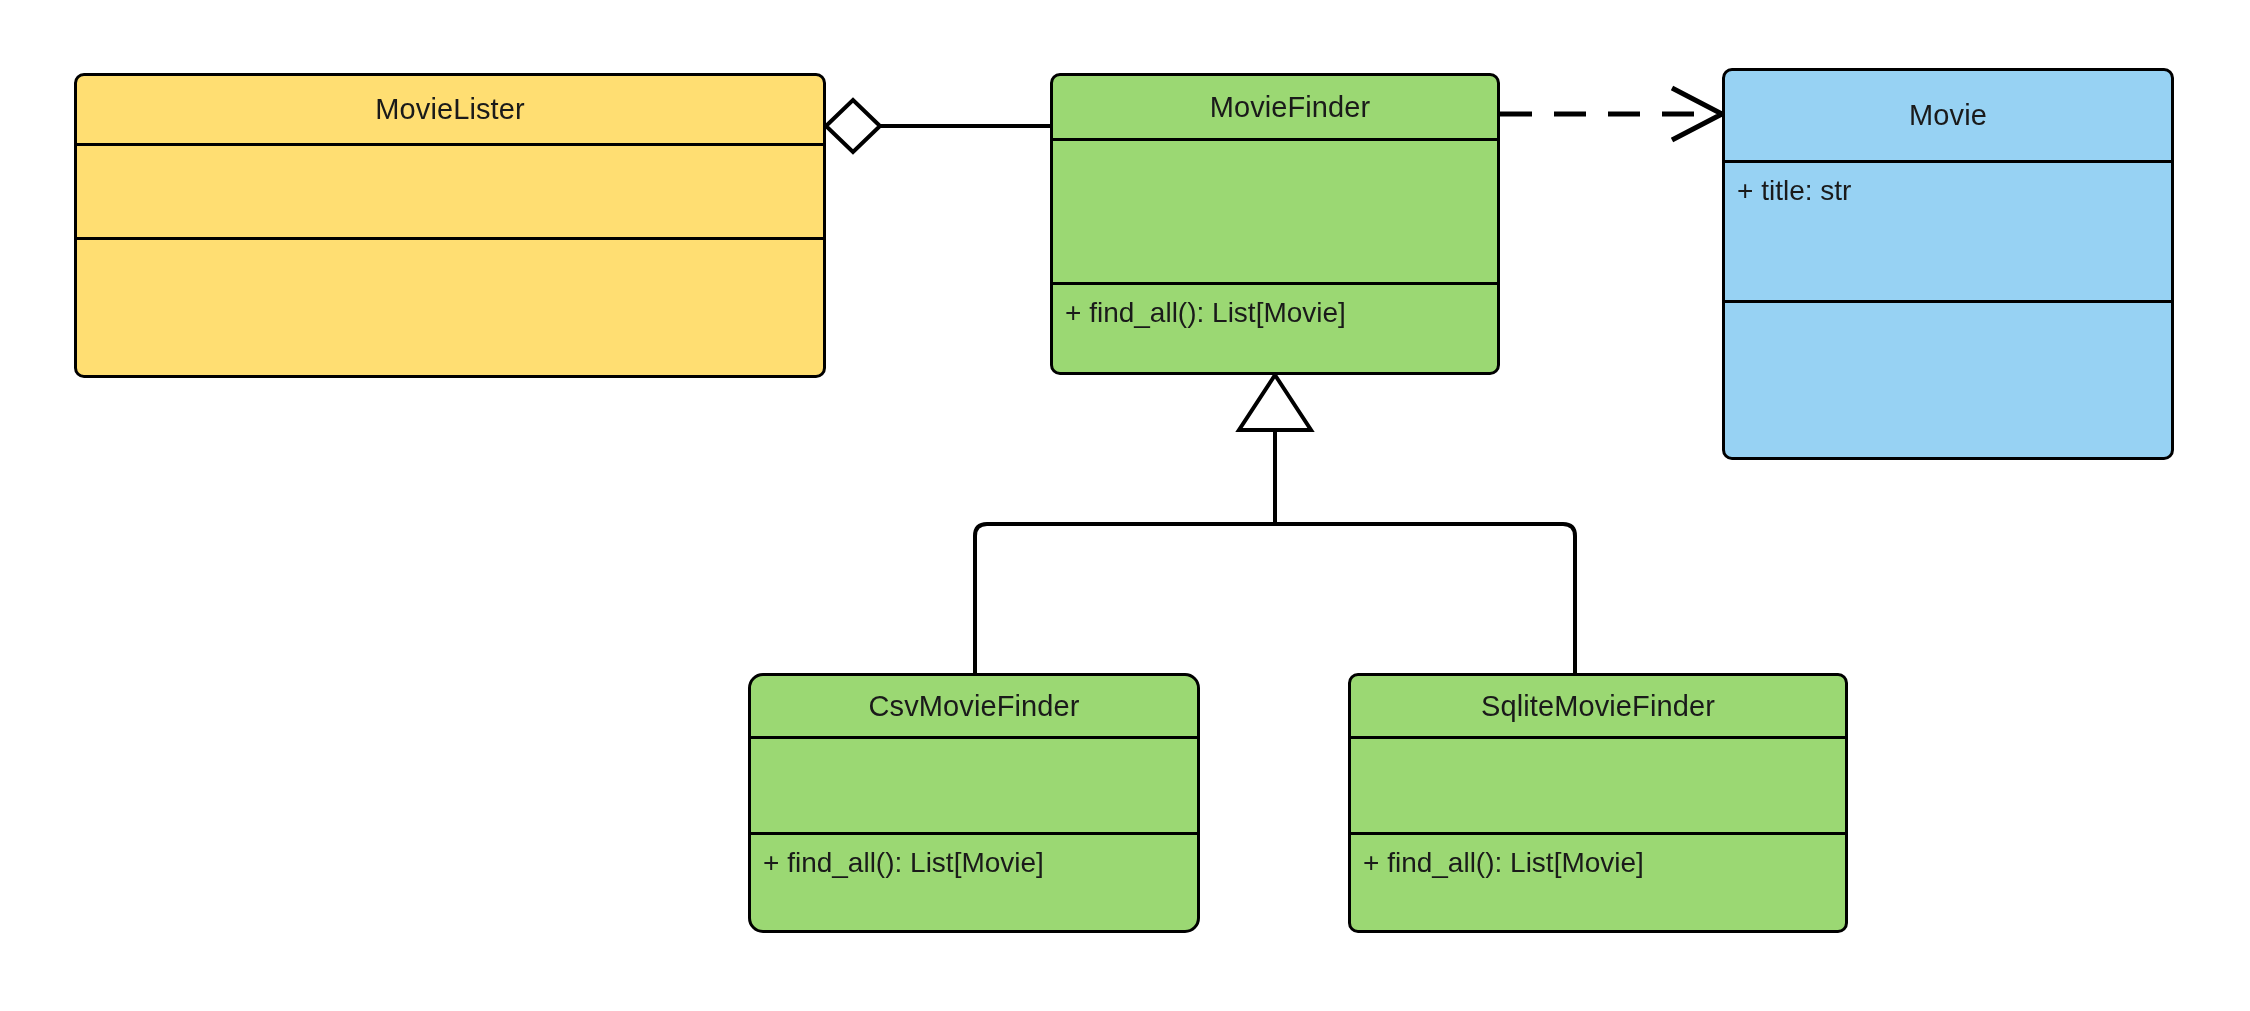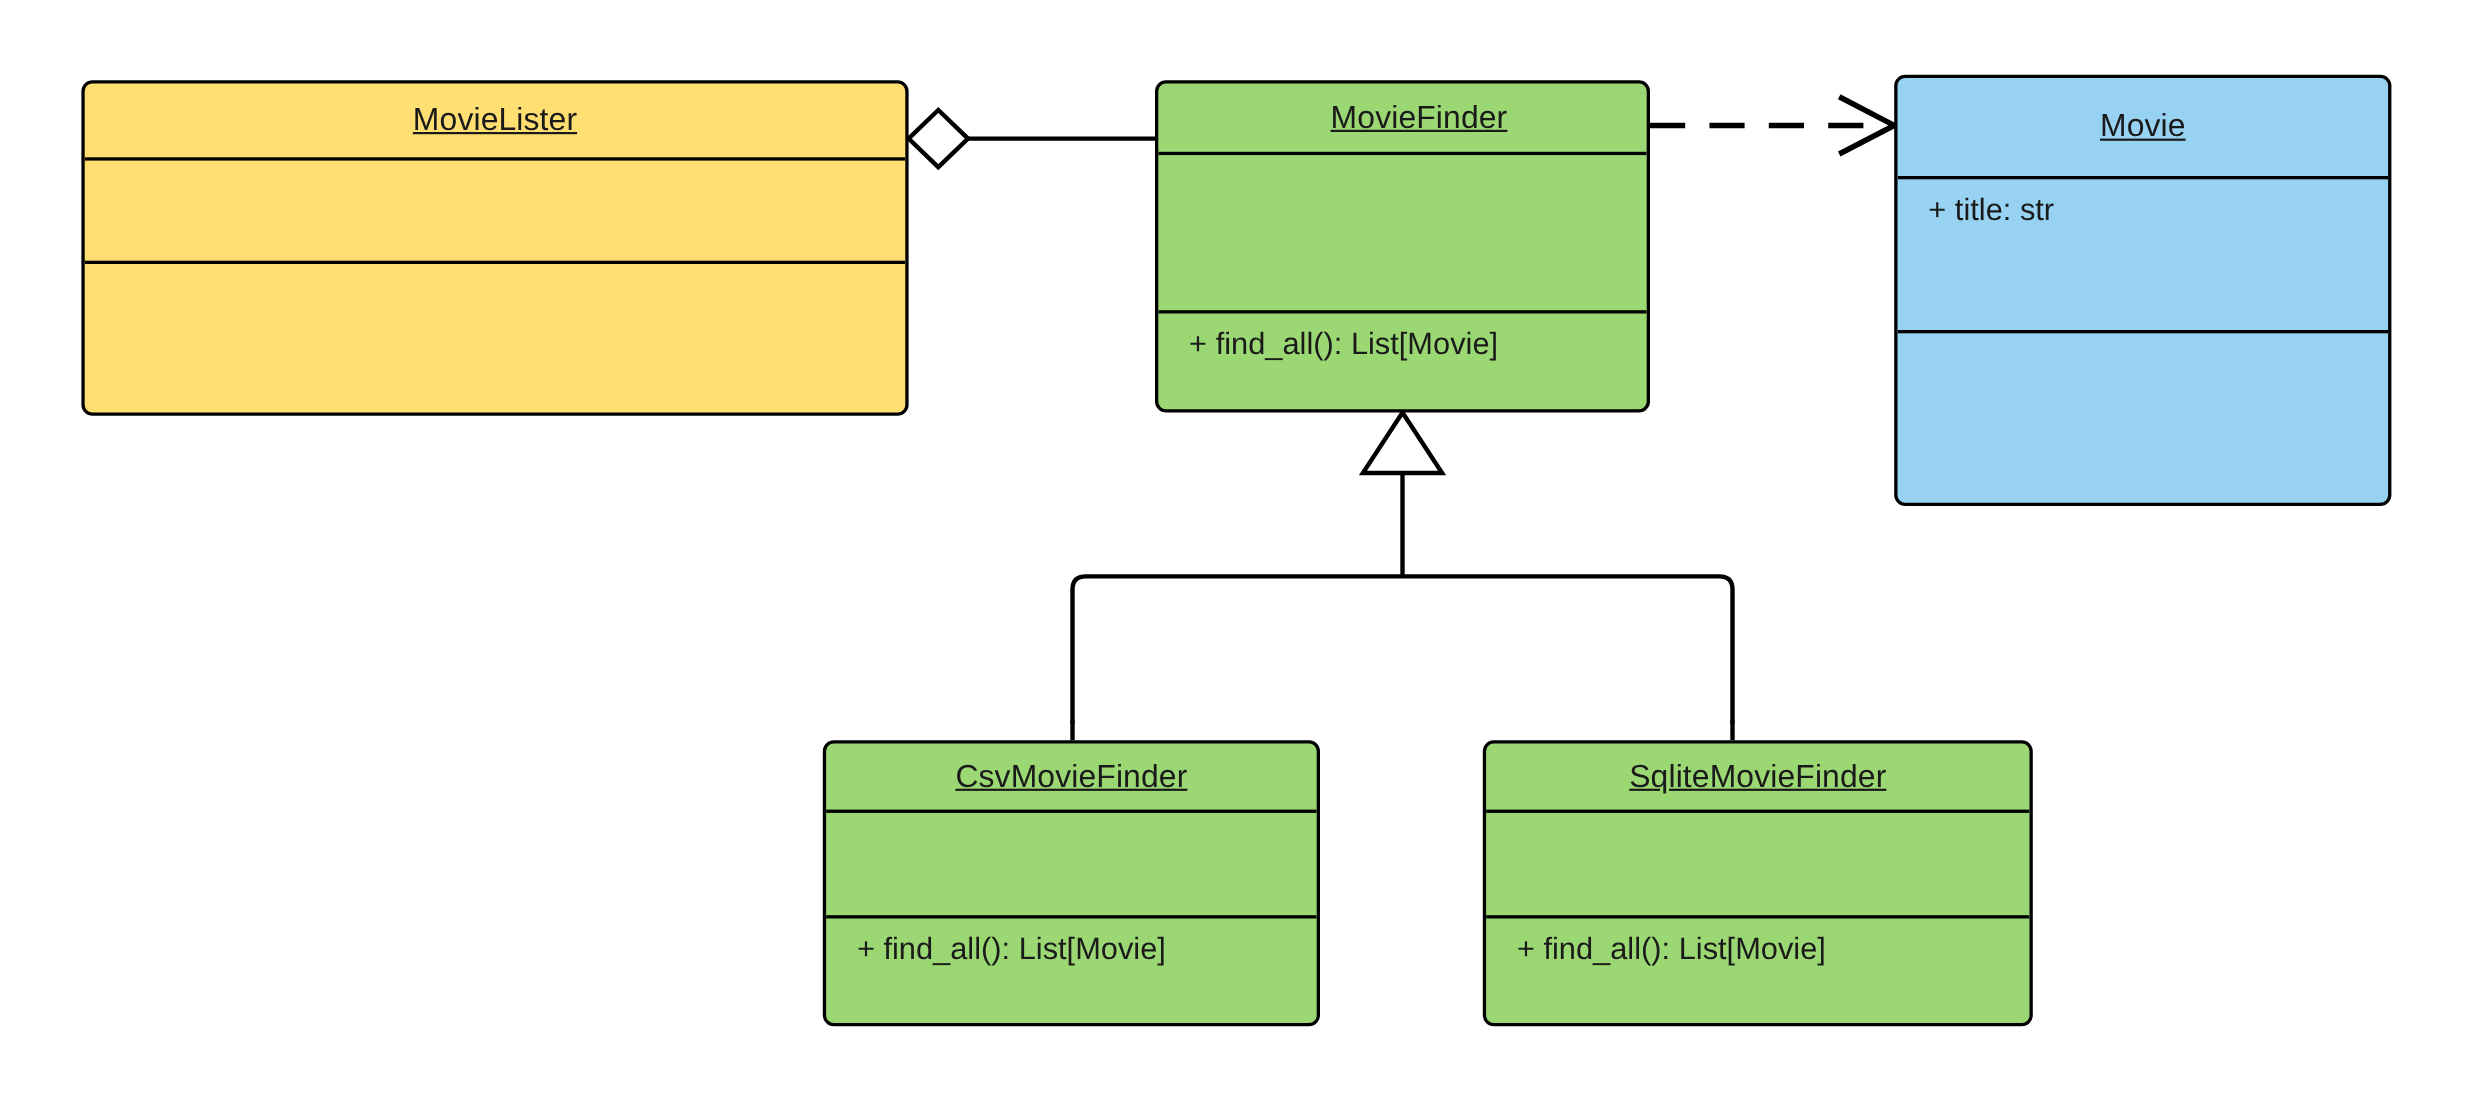--- a/index.html
+++ b/index.html
@@ -45,24 +45,23 @@
   .compartment-name {
     display: flex;
     align-items: center;
     justify-content: center;
   }
   .class-title {
     font-size: 29px;
     color: #1a1a1a;
     letter-spacing: 0.1px;
     white-space: nowrap;
-    text-decoration: underline;
   }
   .compartment-members {
-    padding: 10px 20px 8px 28px;
+    padding: 10px 20px 8px 12px;
   }
   .member-line {
     font-size: 28px;
     color: #1a1a1a;
     line-height: 1.29;
     white-space: nowrap;
   }
   .compartment-empty {
     
   }
@@ -88,20 +87,21 @@
     left: 1722px; top: 68px; width: 452px; height: 392px;
     background: #97D2F3;
   }
   #class-movie .compartment-name      { height: 89px; }
   #class-movie .compartment-members   { height: 140px; }
   #class-movie .compartment-empty     { height: 69px; }
 
   #class-csvmoviefinder {
     left: 748px; top: 673px; width: 452px; height: 260px;
     background: #9BD873;
+    border-radius: 15px;
   }
   #class-csvmoviefinder .compartment-name    { height: 60px; }
   #class-csvmoviefinder .compartment-empty   { height: 96px; }
   #class-csvmoviefinder .compartment-members { height: 98px; }
 
   #class-sqlitemoviefinder {
     left: 1348px; top: 673px; width: 500px; height: 260px;
     background: #9BD873;
   }
   #class-sqlitemoviefinder .compartment-name    { height: 60px; }

